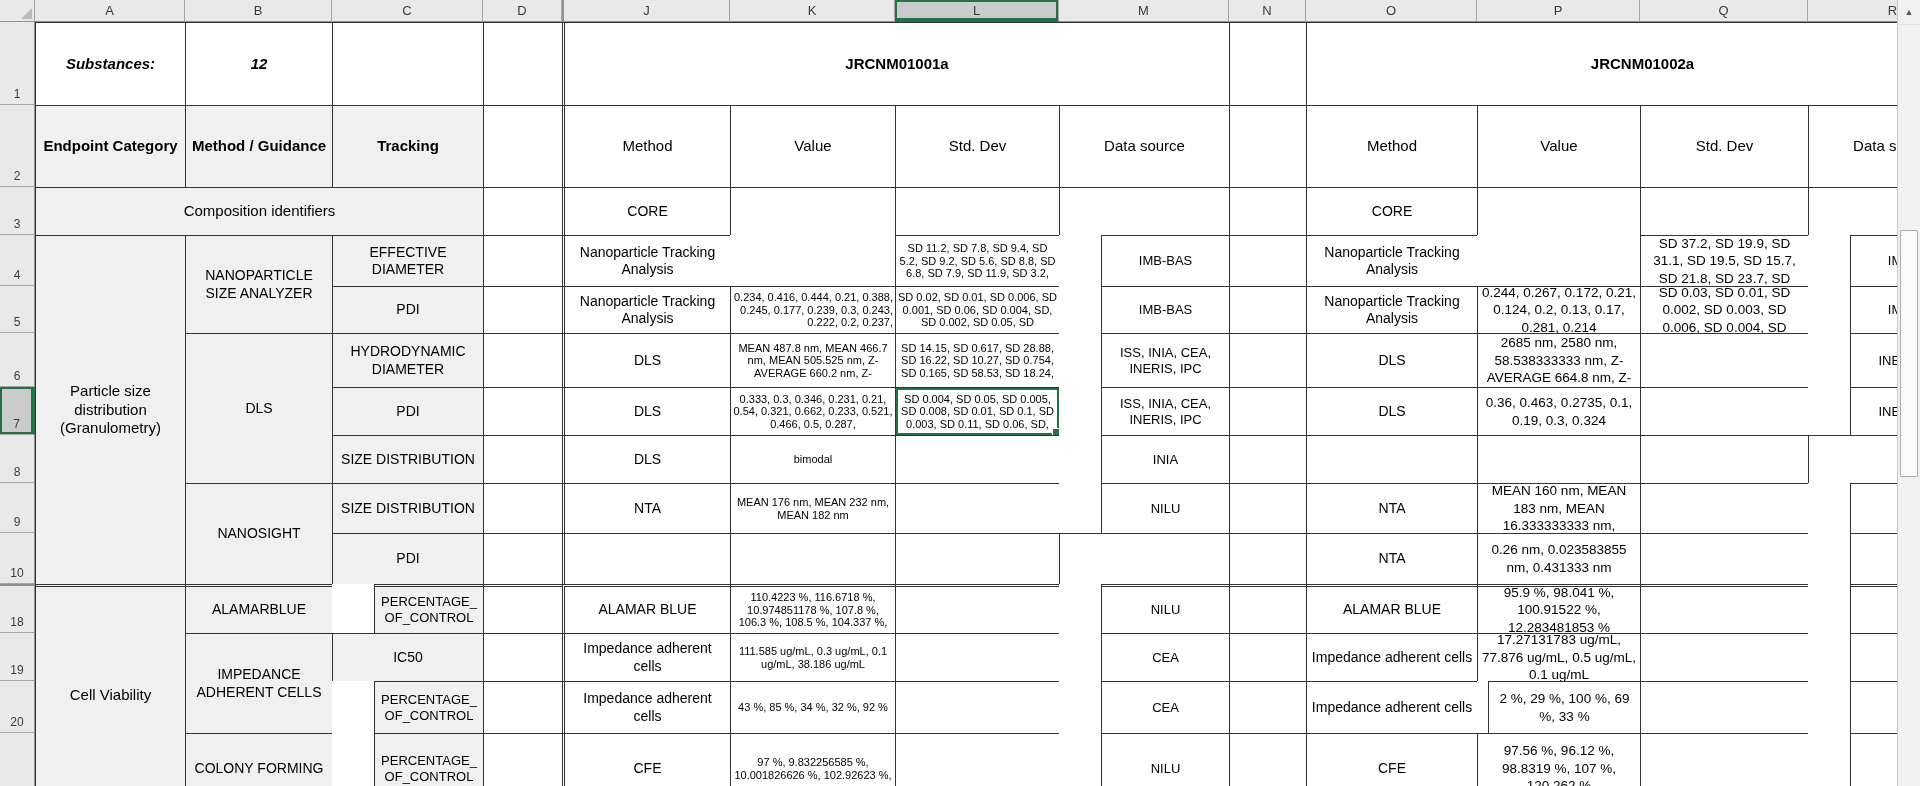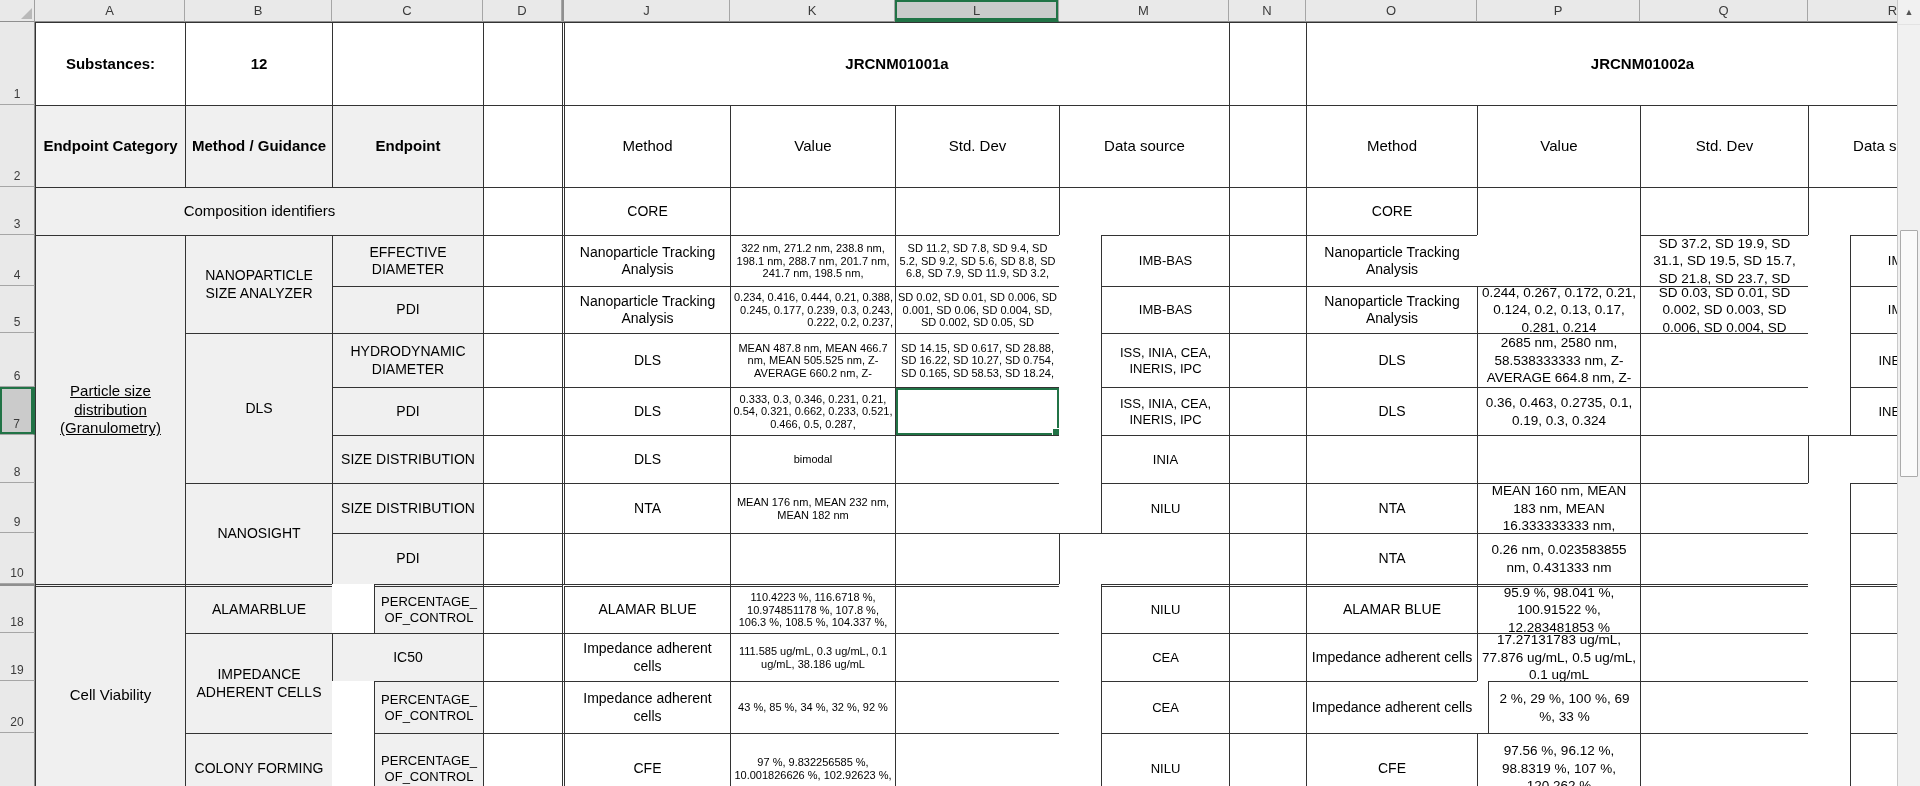--- a/index.html
+++ b/index.html
@@ -28,21 +28,21 @@
   .rh.sel{background:#CBCBCB;border-right:2px solid var(--accent,#217346);}
   .rh.hrow-b{border-top:2px solid #8F8F8F;}
 
   
   .grid{position:absolute;left:35px;top:22px;display:grid;z-index:1;}
   .cell{box-sizing:border-box;position:relative;background:#fff;color:#000;
     border-left:1px solid #333;border-top:1px solid #333;
     display:flex;align-items:center;justify-content:center;text-align:center;overflow:hidden;}
   .cell span{display:block;width:100%;}
   .g{background:#F0F0F0;}
-  .b{font-weight:bold;} .i{}
+  .b{font-weight:bold;} .i{font-style:italic;}
   .t15{font-size:15px;line-height:1.25;} .t14{font-size:14px;line-height:1.22;padding:0 3px;}
   .t13{font-size:13px;line-height:1.2;padding:0 3px;margin-left:42px;}
   .v1{font-size:11px;line-height:1.15;padding:0 2px;}
   .v2{font-size:13.5px;line-height:1.3;padding:0 2px;}
   .brk span{overflow-wrap:anywhere;}
   .hcol{border-left-width:3px;border-left-style:double;}
   .hrow{border-top-width:3px;border-top-style:double;}
   .sel{box-shadow:inset 0 0 0 2px var(--accent,#217346);z-index:2;}
   .handle{position:absolute;right:0;bottom:0;width:6px;height:6px;background:var(--accent,#217346);
     border-left:1px solid #fff;border-top:1px solid #fff;z-index:3;}
@@ -104,21 +104,21 @@
       <div class="cell b t15" style="grid-area: 1 / 10 / span 1 / span 4;">
         <span>JRCNM01002a</span>
       </div>
       <div class="cell b t15 g" style="grid-area: 2 / 1 / span 1 / span 1;">
         <span>Endpoint Category</span>
       </div>
       <div class="cell b t15 g" style="grid-area: 2 / 2 / span 1 / span 1;">
         <span>Method / Guidance</span>
       </div>
       <div class="cell b t15 g" style="grid-area: 2 / 3 / span 1 / span 1;">
-        <span>Endpoint</span>
+        <span>Tracking</span>
       </div>
       <div class="cell t15 hcol" style="grid-area: 2 / 5 / span 1 / span 1;">
         <span>Method</span>
       </div>
       <div class="cell t15" style="grid-area: 2 / 6 / span 1 / span 1;">
         <span>Value</span>
       </div>
       <div class="cell t15" style="grid-area: 2 / 7 / span 1 / span 1;">
         <span>Std. Dev</span>
       </div>
@@ -139,35 +139,32 @@
       </div>
       <div class="cell t15 g" style="grid-area: 3 / 1 / span 1 / span 3;">
         <span>Composition identifiers</span>
       </div>
       <div class="cell t14 hcol" style="grid-area: 3 / 5 / span 1 / span 1;">
         <span>CORE</span>
       </div>
       <div class="cell t14" style="grid-area: 3 / 10 / span 1 / span 1;">
         <span>CORE</span>
       </div>
-      <div class="cell t15 g" style="grid-area: 4 / 1 / span 7 / span 1; text-decoration: underline;">
+      <div class="cell t15 g" style="grid-area: 4 / 1 / span 7 / span 1;">
         <span>Particle size distribution (Granulometry)</span>
       </div>
       <div class="cell t14 g" style="grid-area: 4 / 2 / span 2 / span 1;">
         <span>NANOPARTICLE SIZE ANALYZER</span>
       </div>
       <div class="cell t14 g" style="grid-area: 4 / 3 / span 1 / span 1;">
         <span>EFFECTIVE DIAMETER</span>
       </div>
       <div class="cell t14 hcol" style="grid-area: 4 / 5 / span 1 / span 1;">
         <span>Nanoparticle Tracking Analysis</span>
       </div>
-      <div class="cell v1" style="grid-area: 4 / 6 / span 1 / span 1;">
-        <span>322 nm, 271.2 nm, 238.8 nm, 198.1 nm, 288.7 nm, 201.7 nm, 241.7 nm, 198.5 nm,</span>
-      </div>
       <div class="cell v1" style="grid-area: 4 / 7 / span 1 / span 1;">
         <span>SD 11.2, SD 7.8, SD 9.4, SD 5.2, SD 9.2, SD 5.6, SD 8.8, SD 6.8, SD 7.9, SD 11.9, SD 3.2,</span>
       </div>
       <div class="cell t13" style="grid-area: 4 / 8 / span 1 / span 1;">
         <span>IMB-BAS</span>
       </div>
       <div class="cell t14" style="grid-area: 4 / 10 / span 1 / span 1;">
         <span>Nanoparticle Tracking Analysis</span>
       </div>
       <div class="cell v2" style="grid-area: 4 / 12 / span 1 / span 1;">
@@ -233,20 +230,21 @@
       <div class="cell t14 g" style="grid-area: 7 / 3 / span 1 / span 1;">
         <span>PDI</span>
       </div>
       <div class="cell t14 hcol" style="grid-area: 7 / 5 / span 1 / span 1;">
         <span>DLS</span>
       </div>
       <div class="cell v1" style="grid-area: 7 / 6 / span 1 / span 1;">
         <span>0.333, 0.3, 0.346, 0.231, 0.21, 0.54, 0.321, 0.662, 0.233, 0.521, 0.466, 0.5, 0.287,</span>
       </div>
       <div class="cell v1 sel" style="grid-area: 7 / 7 / span 1 / span 1;">
+        <span>SD 0.004, SD 0.05, SD 0.005, SD 0.008, SD 0.01, SD 0.1, SD 0.003, SD 0.11, SD 0.06, SD,</span>
         <div class="handle"></div>
       </div>
       <div class="cell t13" style="grid-area: 7 / 8 / span 1 / span 1;">
         <span>ISS, INIA, CEA, INERIS, IPC</span>
       </div>
       <div class="cell t14" style="grid-area: 7 / 10 / span 1 / span 1;">
         <span>DLS</span>
       </div>
       <div class="cell v2" style="grid-area: 7 / 11 / span 1 / span 1;">
         <span>0.36, 0.463, 0.2735, 0.1, 0.19, 0.3, 0.324</span>

